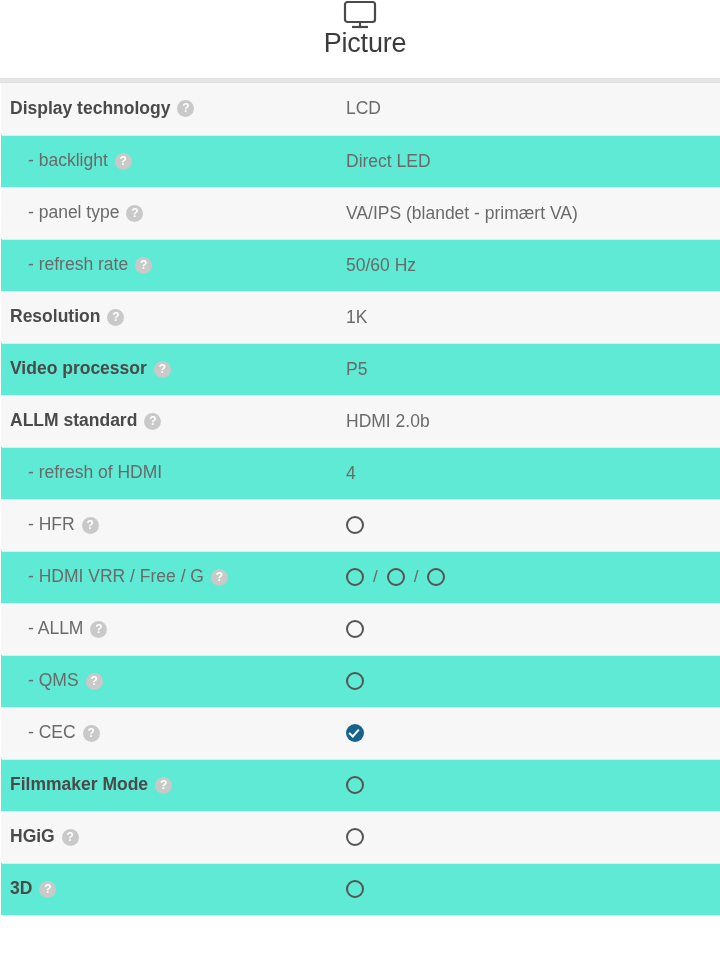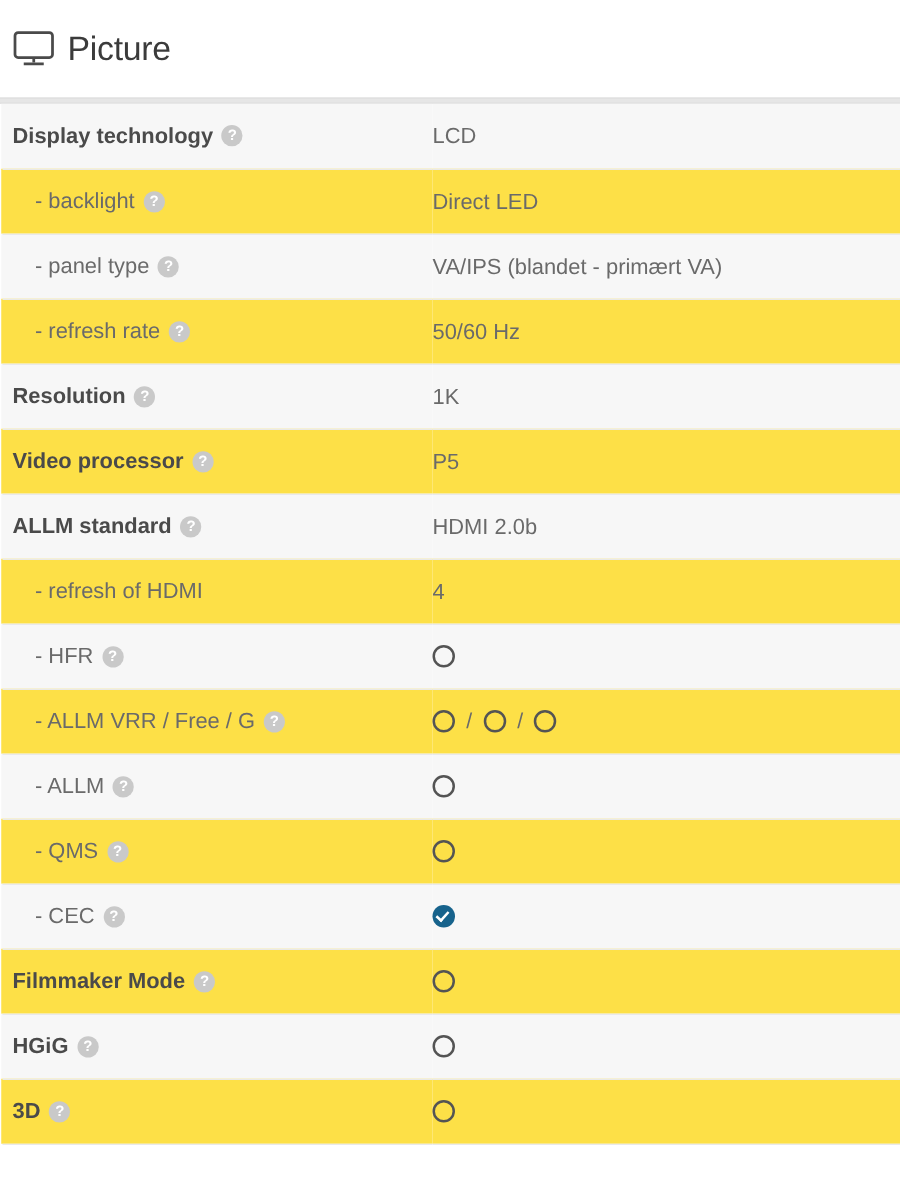--- a/index.html
+++ b/index.html
@@ -23,20 +23,21 @@
   }
 
   
   .section-header {
     display: flex;
     align-items: center;
     height: 78px;
     padding-left: 10px;
     box-sizing: border-box;
     background: #ffffff;
+    flex-direction: column;
   }
   .tv-icon {
     width: 34px;
     height: 30px;
     margin-right: 10px;
     flex: 0 0 auto;
     display: block;
   }
   .section-title {
     font-size: 27px;
@@ -62,21 +63,21 @@
     table-layout: fixed;
   }
   .spec-row {
     height: 52px;
     border-bottom: 1px solid #e9e9e9;
   }
   .spec-row.shaded {
     background: #f7f7f7;
   }
   .spec-row.plain {
-    background: #fde047;
+    background: #5eead4;
   }
 
   td {
     padding: 0;
     vertical-align: middle;
   }
 
   .cell-label {
     width: 345px;
     padding-left: 8px;
@@ -270,21 +271,21 @@
           </td>
           <td class="cell-value">
             <div class="marks">
               <span class="mark no"></span>
             </div>
           </td>
         </tr>
         <tr class="spec-row plain">
           <td class="cell-label">
             <div class="label-wrap">
-              <span class="label-text sub">- ALLM VRR / Free / G</span>
+              <span class="label-text sub">- HDMI VRR / Free / G</span>
               <span class="help-badge">?</span>
             </div>
           </td>
           <td class="cell-value">
             <div class="marks">
               <span class="mark no"></span>
               <span class="slash">/</span>
               <span class="mark no"></span>
               <span class="slash">/</span>
               <span class="mark no"></span>

